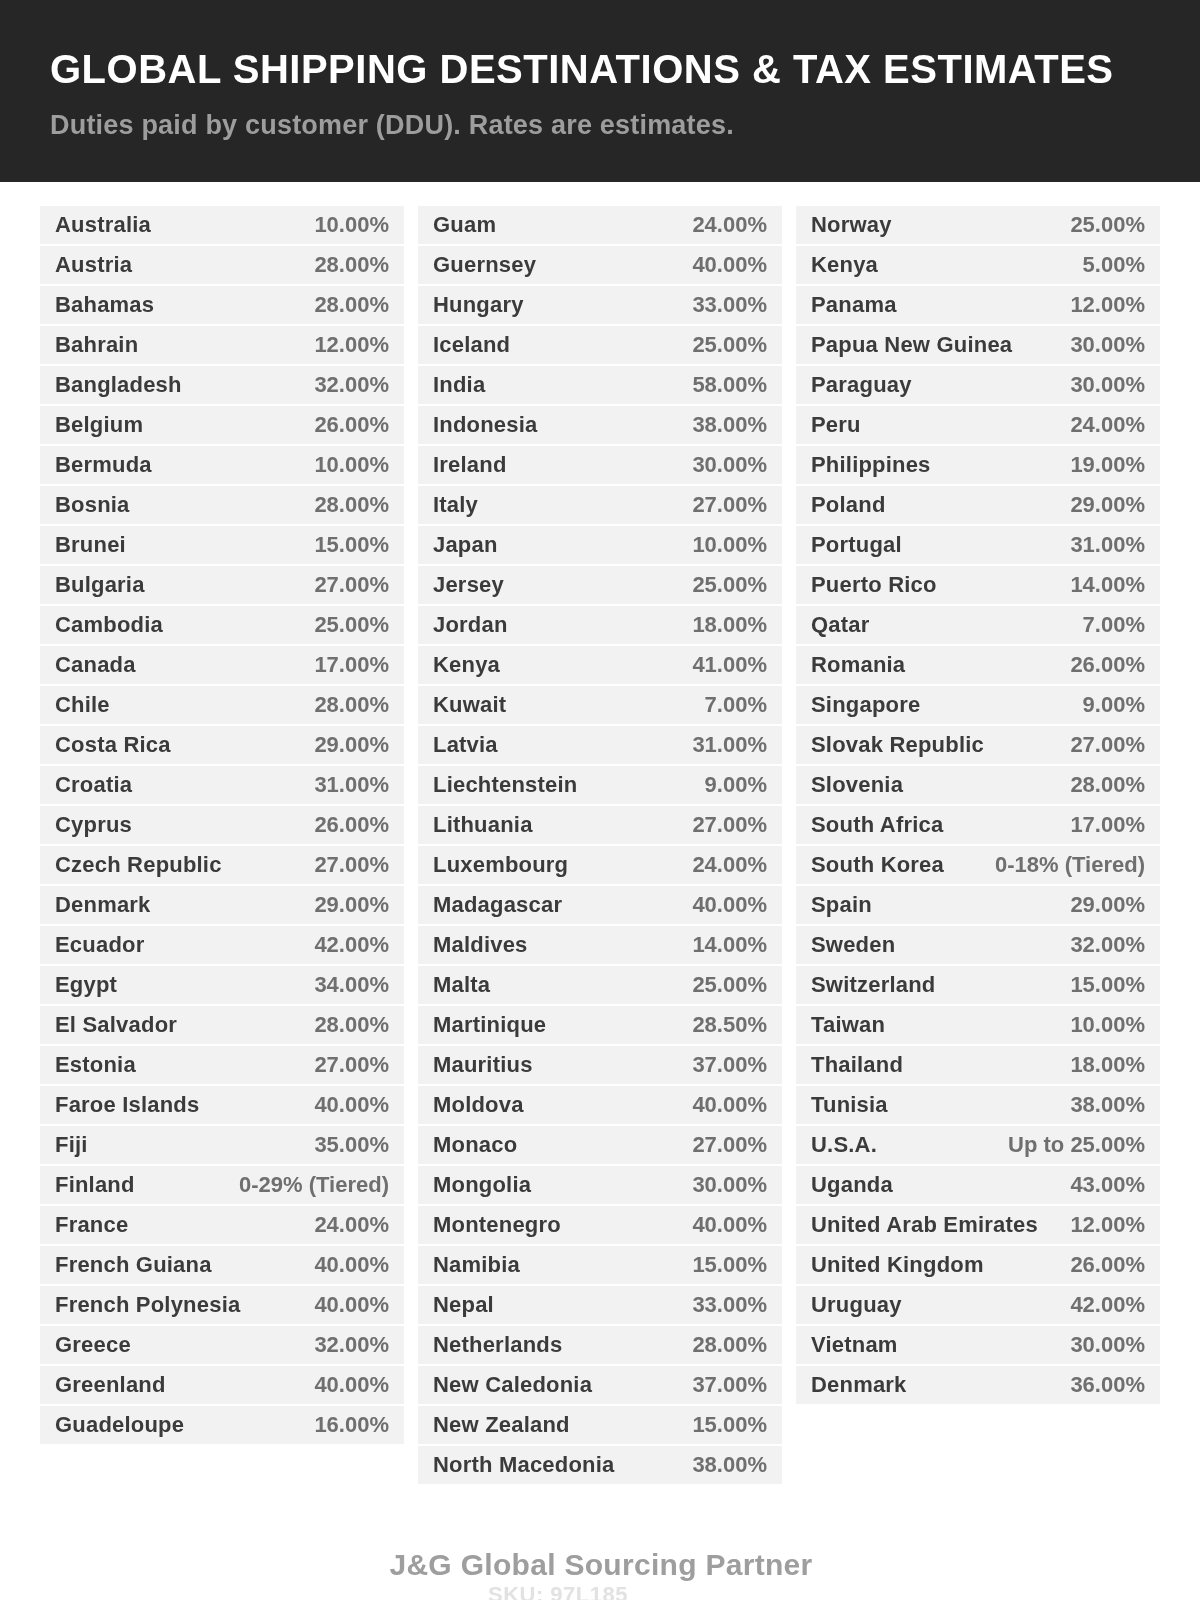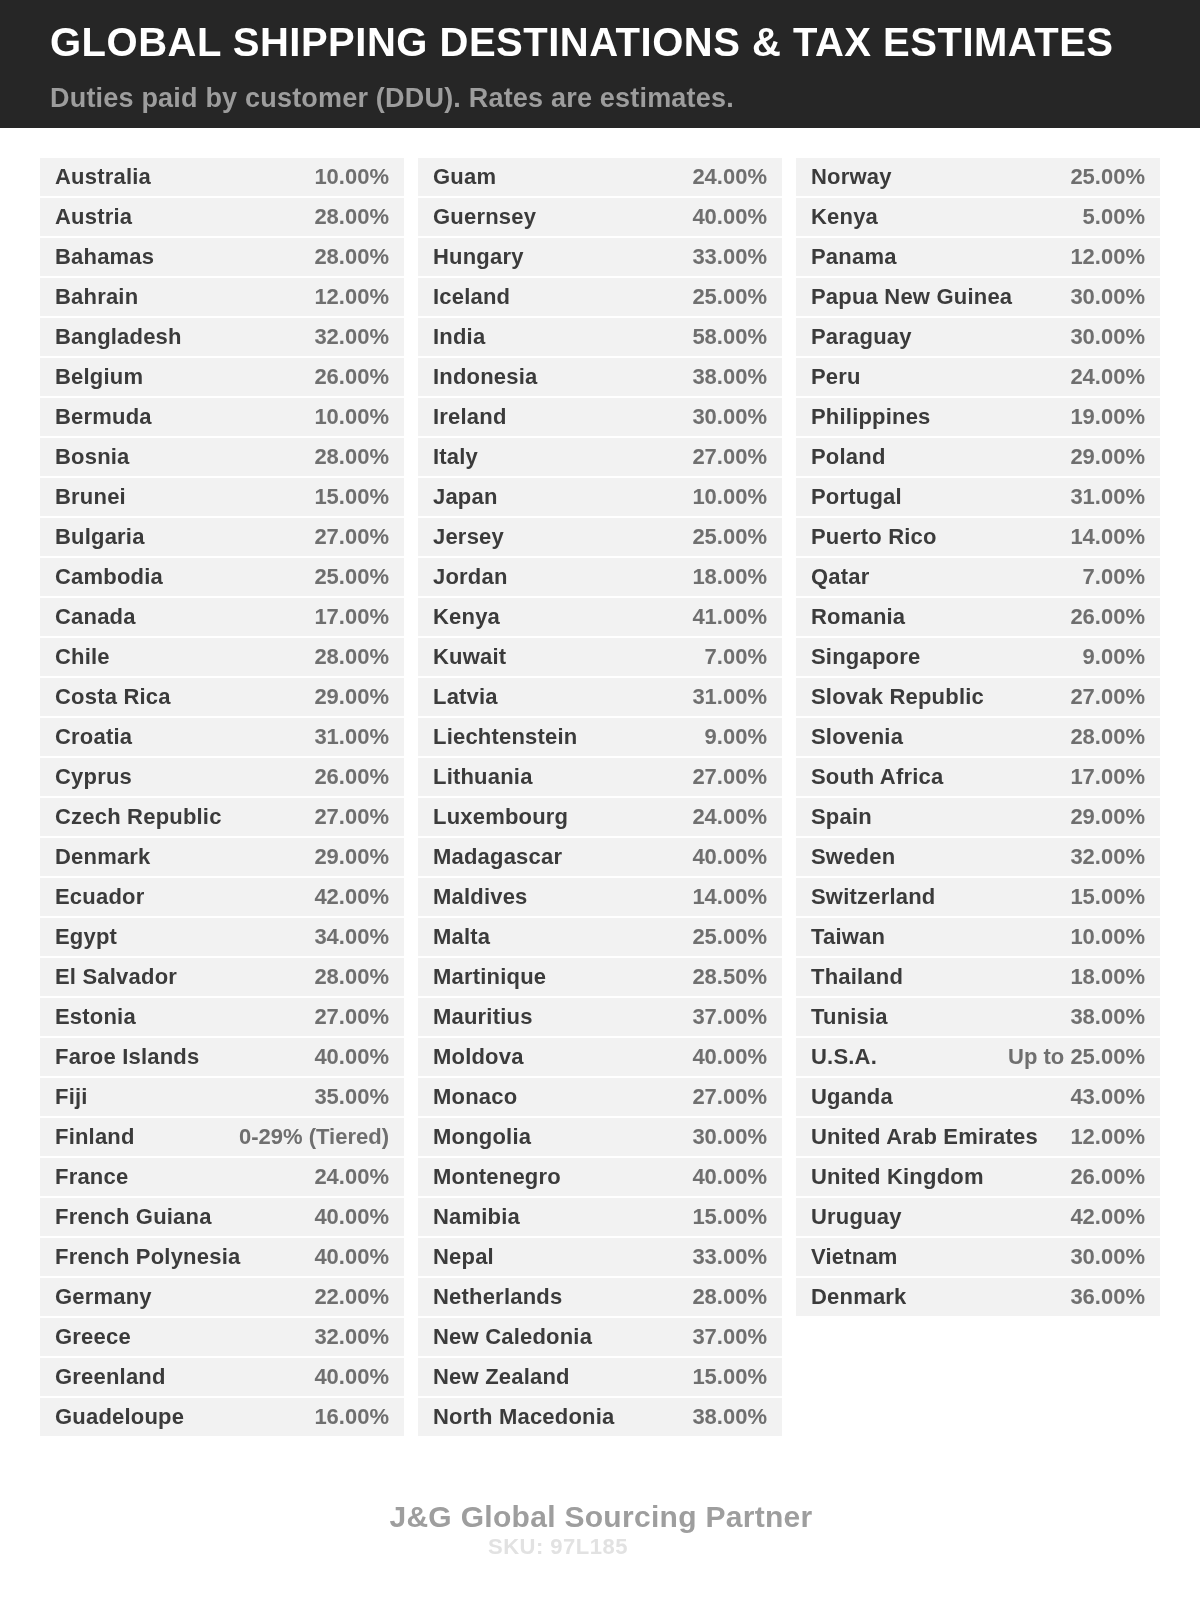--- a/index.html
+++ b/index.html
@@ -7,34 +7,34 @@
     --row-bg:#f2f2f2; --country:#3b3b3b; --rate:#6f6f6f;
     --brand:#9e9e9e; --sku:#e2e2e2; --page-bg:#ffffff;
   }
   *{margin:0;padding:0;box-sizing:border-box;}
   html,body{width:1200px;height:1600px;overflow:hidden;}
   body{
     background:var(--page-bg);
     font-family:"Liberation Sans","DejaVu Sans",sans-serif;
   }
   .header{
-    width:1200px;height:128px;background:var(--header-bg);
+    width:1200px;height:182px;background:var(--header-bg);
     display:flex;flex-direction:column;justify-content:center;
     padding:6px 50px 0 50px;
   }
   .title{
     color:var(--title);font-size:40px;font-weight:bold;
     letter-spacing:0.5px;line-height:1.1;white-space:nowrap;
   }
   .subtitle{
     color:var(--subtitle);font-size:27px;font-weight:bold;
     margin-top:19px;letter-spacing:0.2px;
   }
   .table{
-    margin:30px 40px 0 40px;
+    margin:24px 40px 0 40px;
     display:grid;grid-template-columns:repeat(3,1fr);
     column-gap:14px;align-items:start;
   }
   .col{display:block;}
   .row{
     height:38px;margin-bottom:2px;background:var(--row-bg);
     display:flex;justify-content:space-between;align-items:center;
     padding:0 15px;
   }
   .country{
@@ -173,24 +173,20 @@
   </div>
       <div class="row">
     <span class="country">French Guiana</span>
     <span class="rate">40.00%</span>
   </div>
       <div class="row">
     <span class="country">French Polynesia</span>
     <span class="rate">40.00%</span>
   </div>
       <div class="row">
-    <span class="country">Germany</span>
-    <span class="rate">22.00%</span>
-  </div>
-      <div class="row">
     <span class="country">Greece</span>
     <span class="rate">32.00%</span>
   </div>
       <div class="row">
     <span class="country">Greenland</span>
     <span class="rate">40.00%</span>
   </div>
       <div class="row">
     <span class="country">Guadeloupe</span>
     <span class="rate">16.00%</span>
@@ -383,20 +379,24 @@
     <span class="country">Slovak Republic</span>
     <span class="rate">27.00%</span>
   </div>
       <div class="row">
     <span class="country">Slovenia</span>
     <span class="rate">28.00%</span>
   </div>
       <div class="row">
     <span class="country">South Africa</span>
     <span class="rate">17.00%</span>
+  </div>
+      <div class="row">
+    <span class="country">South Korea</span>
+    <span class="rate">0-18% (Tiered)</span>
   </div>
       <div class="row">
     <span class="country">Spain</span>
     <span class="rate">29.00%</span>
   </div>
       <div class="row">
     <span class="country">Sweden</span>
     <span class="rate">32.00%</span>
   </div>
       <div class="row">

